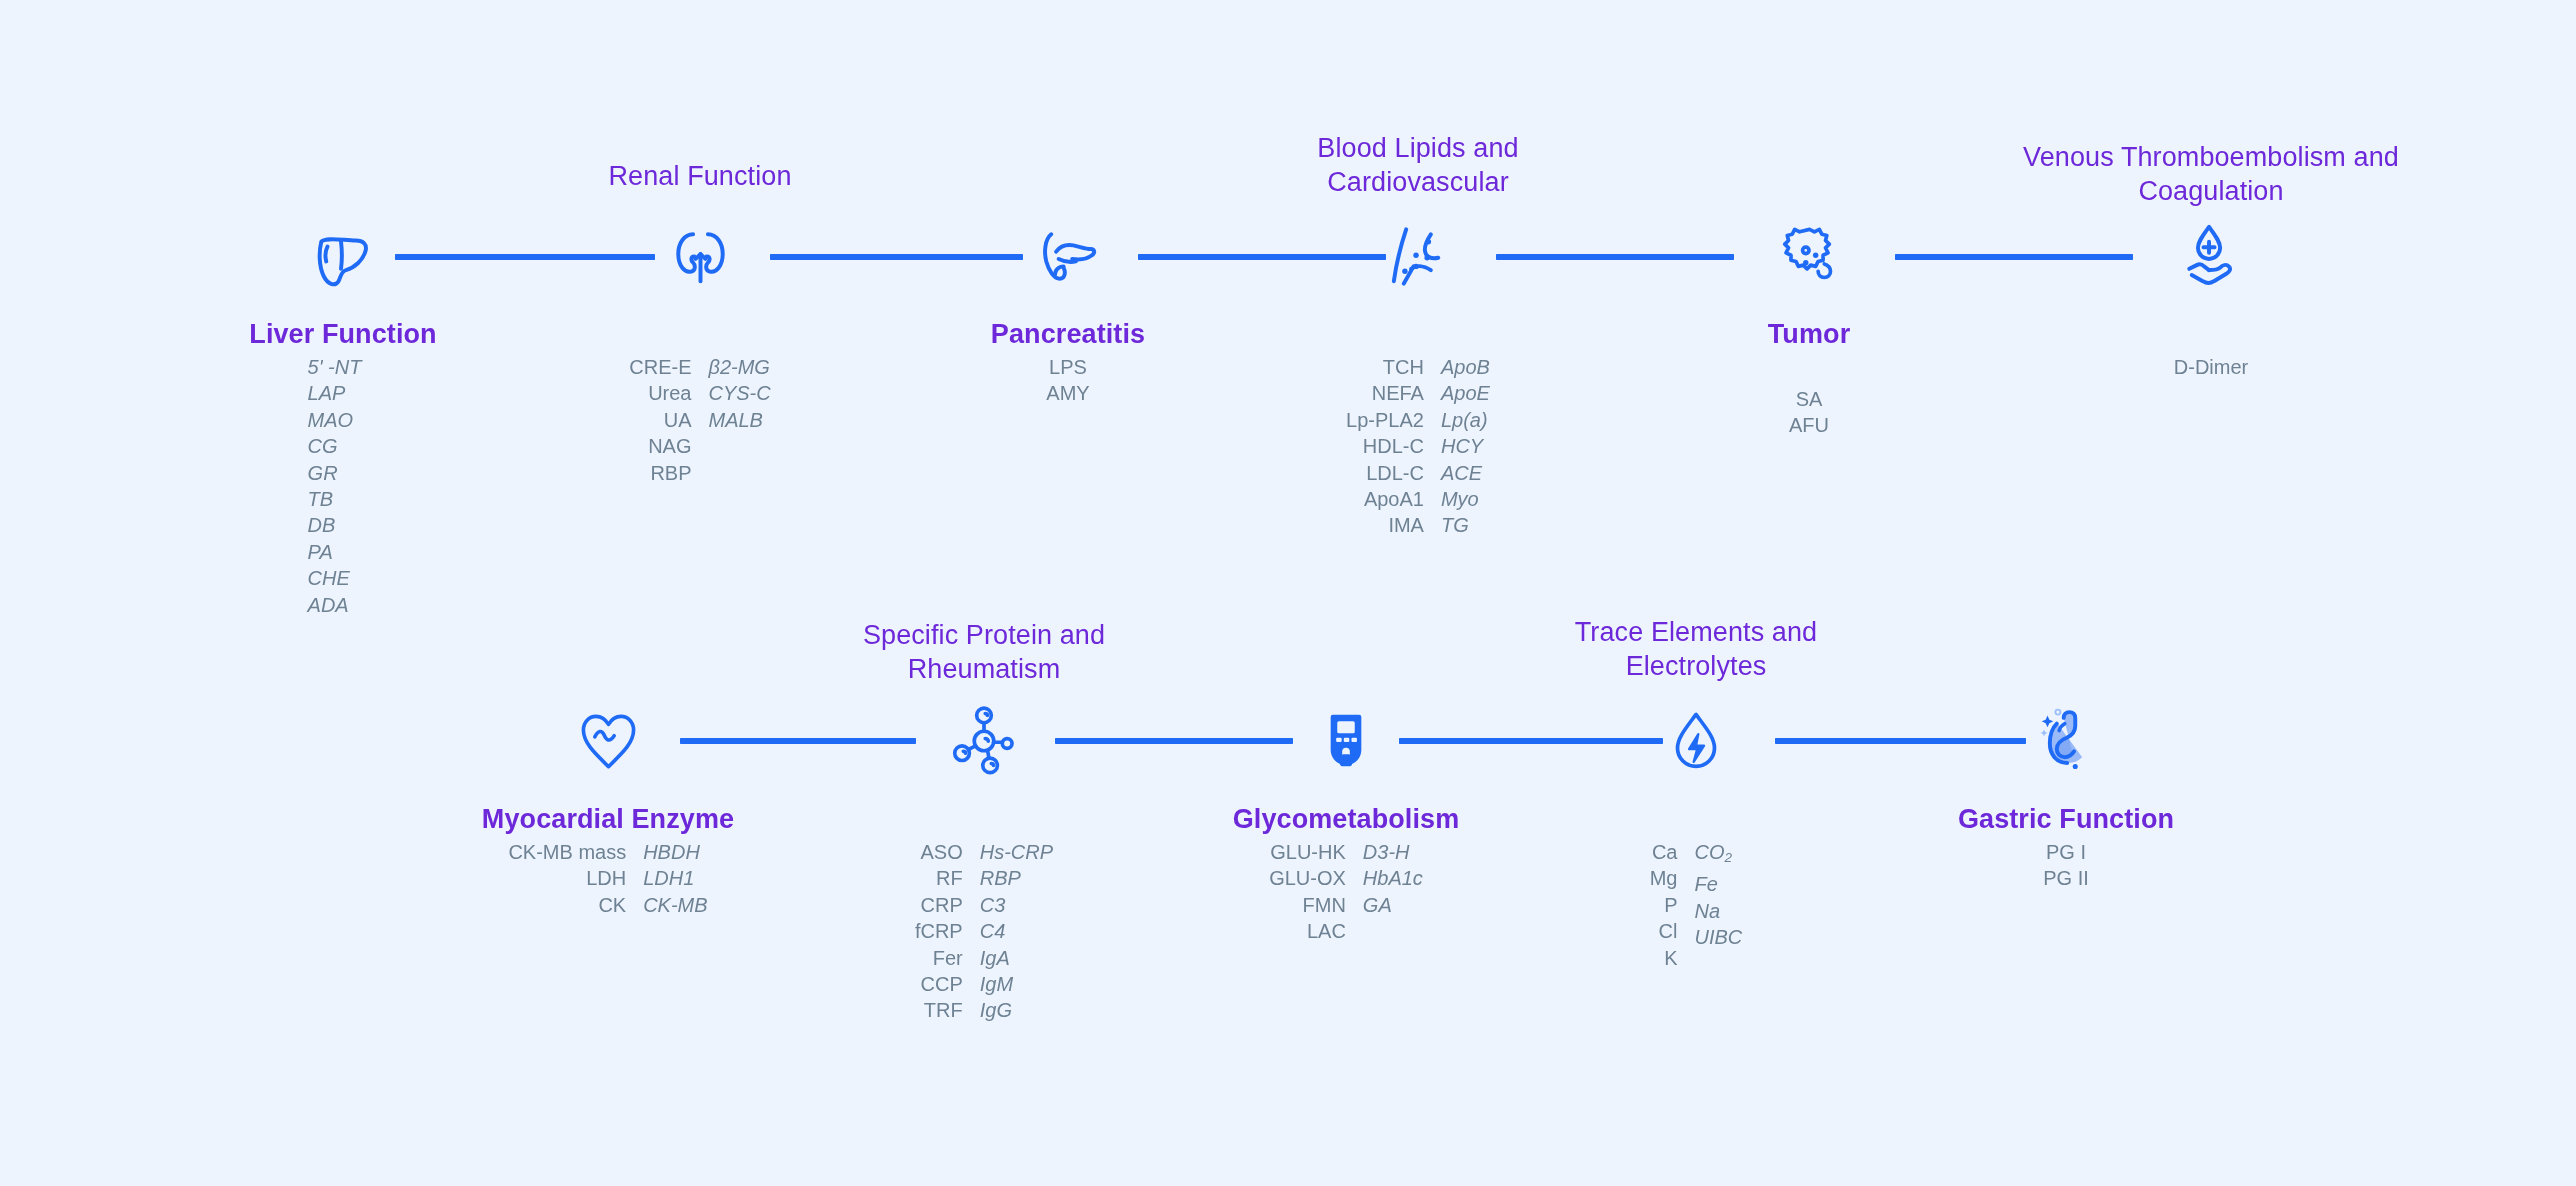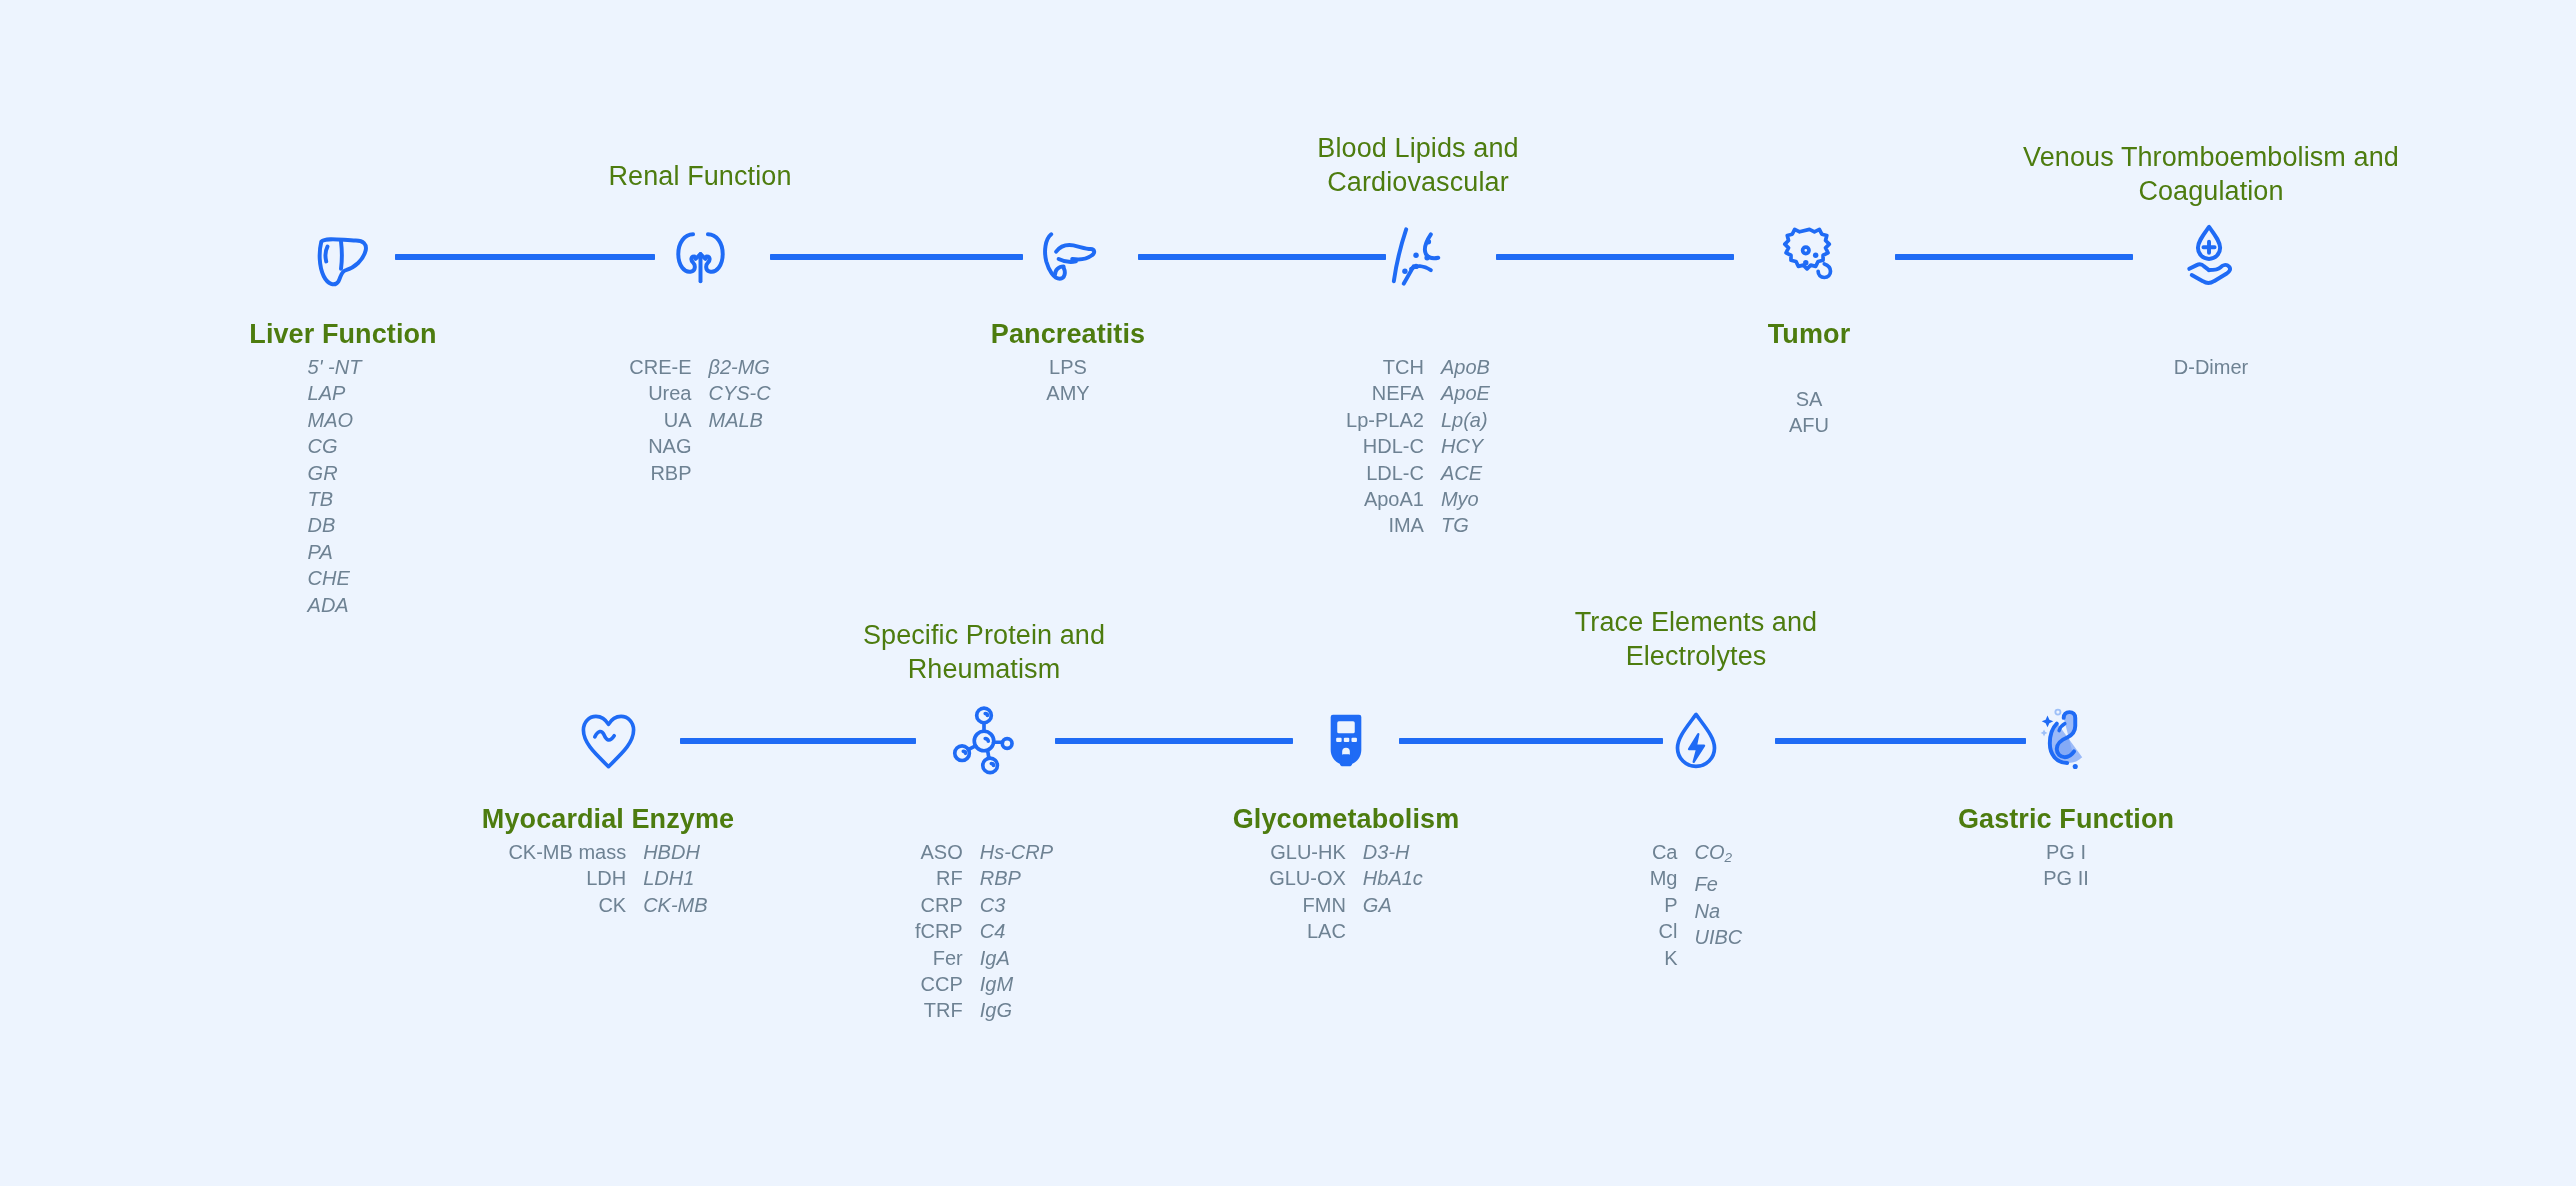--- a/index.html
+++ b/index.html
@@ -43,21 +43,21 @@
     display: flex;
     align-items: center;
     justify-content: center;
   }
   .icon-wrap svg { display: block; }
 
   
   .node-title {
     position: absolute;
     white-space: nowrap;
-    color: #4d7c0f;
+    color: #6d28d9;
     font-size: 27px;
     line-height: 34px;
     font-weight: 400;
     text-align: center;
     letter-spacing: 0.1px;
   }
   .node-title.two-line { white-space: normal; }
 
   
   .title-above {
@@ -349,21 +349,21 @@
     </div>
   </div>
 
   <div class="node" style="left:1696px; top:741px;">
     <div class="icon-wrap">
       <svg width="74" height="74" viewBox="0 0 64 64" fill="none" stroke="#1f6bf5" stroke-width="3.2" stroke-linecap="round" stroke-linejoin="round">
         <path d="M32 9C24 20 16 29 16 38a16 16 0 0 0 32 0c0-9-8-18-16-29z"></path>
         <path d="M34 26l-8 13h7l-3 11 9-14h-7z" fill="#1f6bf5" stroke="#1f6bf5" stroke-width="2"></path>
       </svg>
     </div>
-    <div class="node-title title-above two-line" style="width:264px; bottom:68px;">Trace Elements and Electrolytes</div>
+    <div class="node-title title-above two-line" style="width:264px; bottom:58px;">Trace Elements and Electrolytes</div>
     <div class="items bot">
       <div class="col-l">
         <div class="cell">Ca</div>
         <div class="cell">Mg</div>
         <div class="cell">P</div>
         <div class="cell">Cl</div>
         <div class="cell">K</div>
       </div>
       <div class="col-r">
         <div class="cell">CO<sub>2</sub></div>

